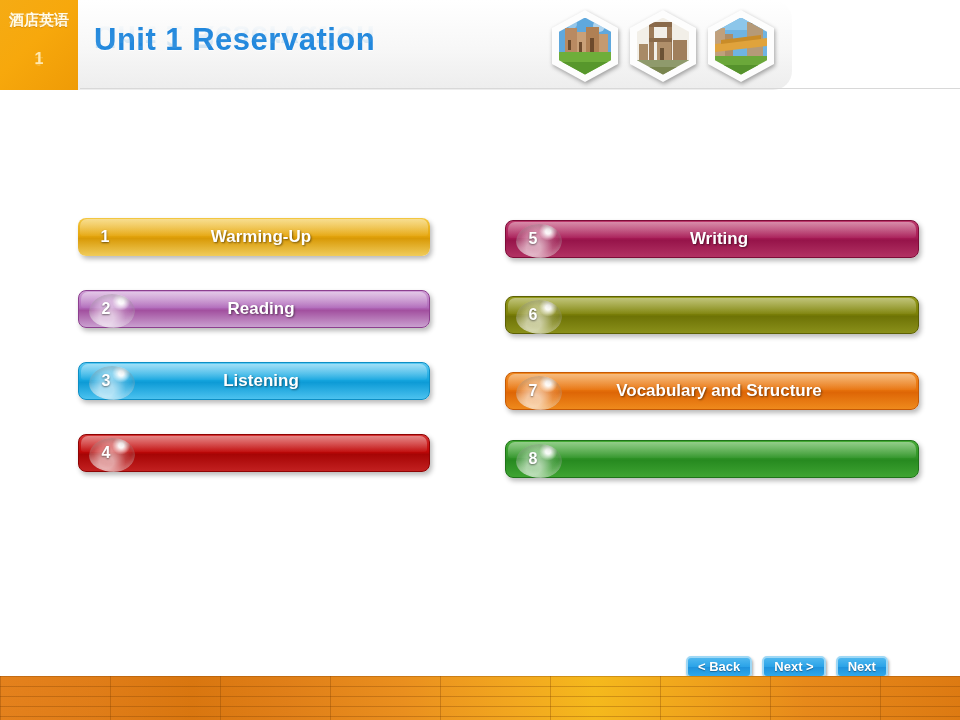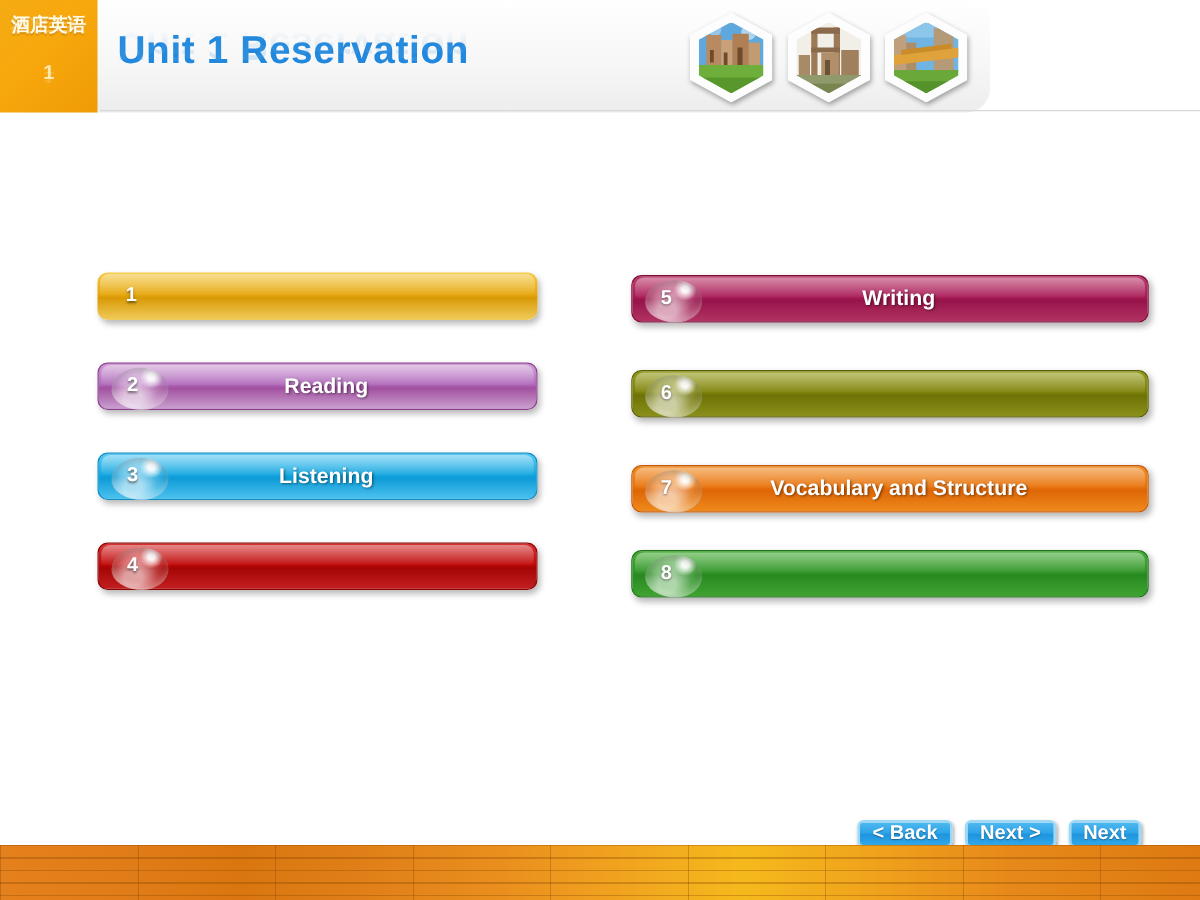--- a/index.html
+++ b/index.html
@@ -222,21 +222,21 @@
     display: flex;
     gap: 10px;
   }
   .nav-btn {
     height: 22px;
     padding: 0 10px;
     border-radius: 5px;
     border: 2px solid #9fd8f5;
     background: linear-gradient(to bottom, #4fb8ef 0%, #2ba3e8 48%, #1f93dd 52%, #2fa8ea 100%);
     color: #ffffff;
-    font-size: 16px;
+    font-size: 13px;
     font-weight: bold;
     line-height: 18px;
     text-align: right;
     cursor: pointer;
     box-shadow: 1px 2px 3px rgba(0,0,0,.35);
     text-shadow: 0 1px 1px rgba(0,0,0,.35);
     white-space: nowrap;
   }
 
   
@@ -347,20 +347,21 @@
   <div id="header-rule"></div>
 </div>
 
 <div id="menu">
 
   <div class="menu-col" id="col-left">
 
     <div class="menu-btn b1 no-drop" style="background:linear-gradient(to bottom,#f3c742 0%,#e6a70e 46%,#d99a07 54%,#f0cc5c 100%);">
 
       <div class="btn-num">1</div>
+      <div class="btn-label">Warming-Up</div>
     </div>
 
     <div class="menu-btn b2" style="background:linear-gradient(to bottom,#c храм 0%,#a858b0 46%,#9c4ea6 54%,#cf96d6 100%);background:linear-gradient(to bottom,#cfa0d6 0%,#b069ba 46%,#a2509f 54%,#caa0d0 100%);border:1px solid #8c3f8f;">
       <div class="btn-drop"></div>
       <div class="btn-num">2</div>
       <div class="btn-label">Reading</div>
     </div>
 
     <div class="menu-btn b3" style="background:linear-gradient(to bottom,#5cc9f2 0%,#16a7e0 46%,#0d9bd6 54%,#4cc2ef 100%);border:1px solid #0d8ec4;">
       <div class="btn-drop"></div>

